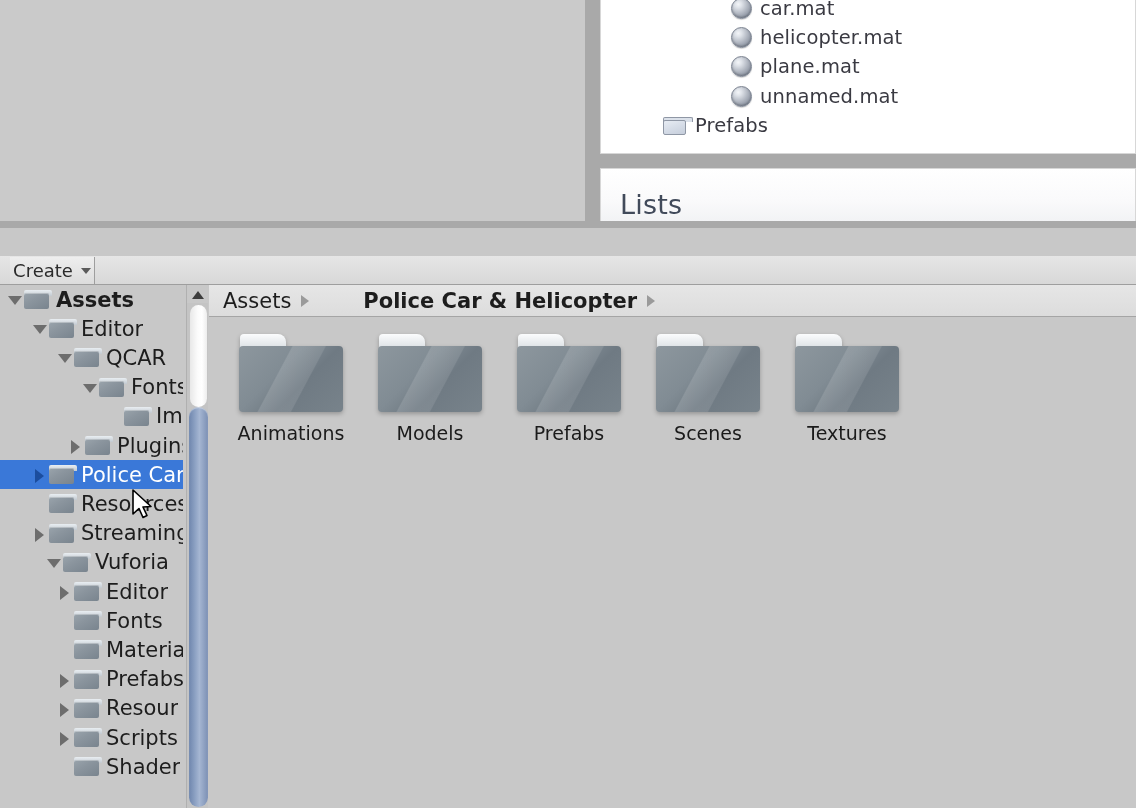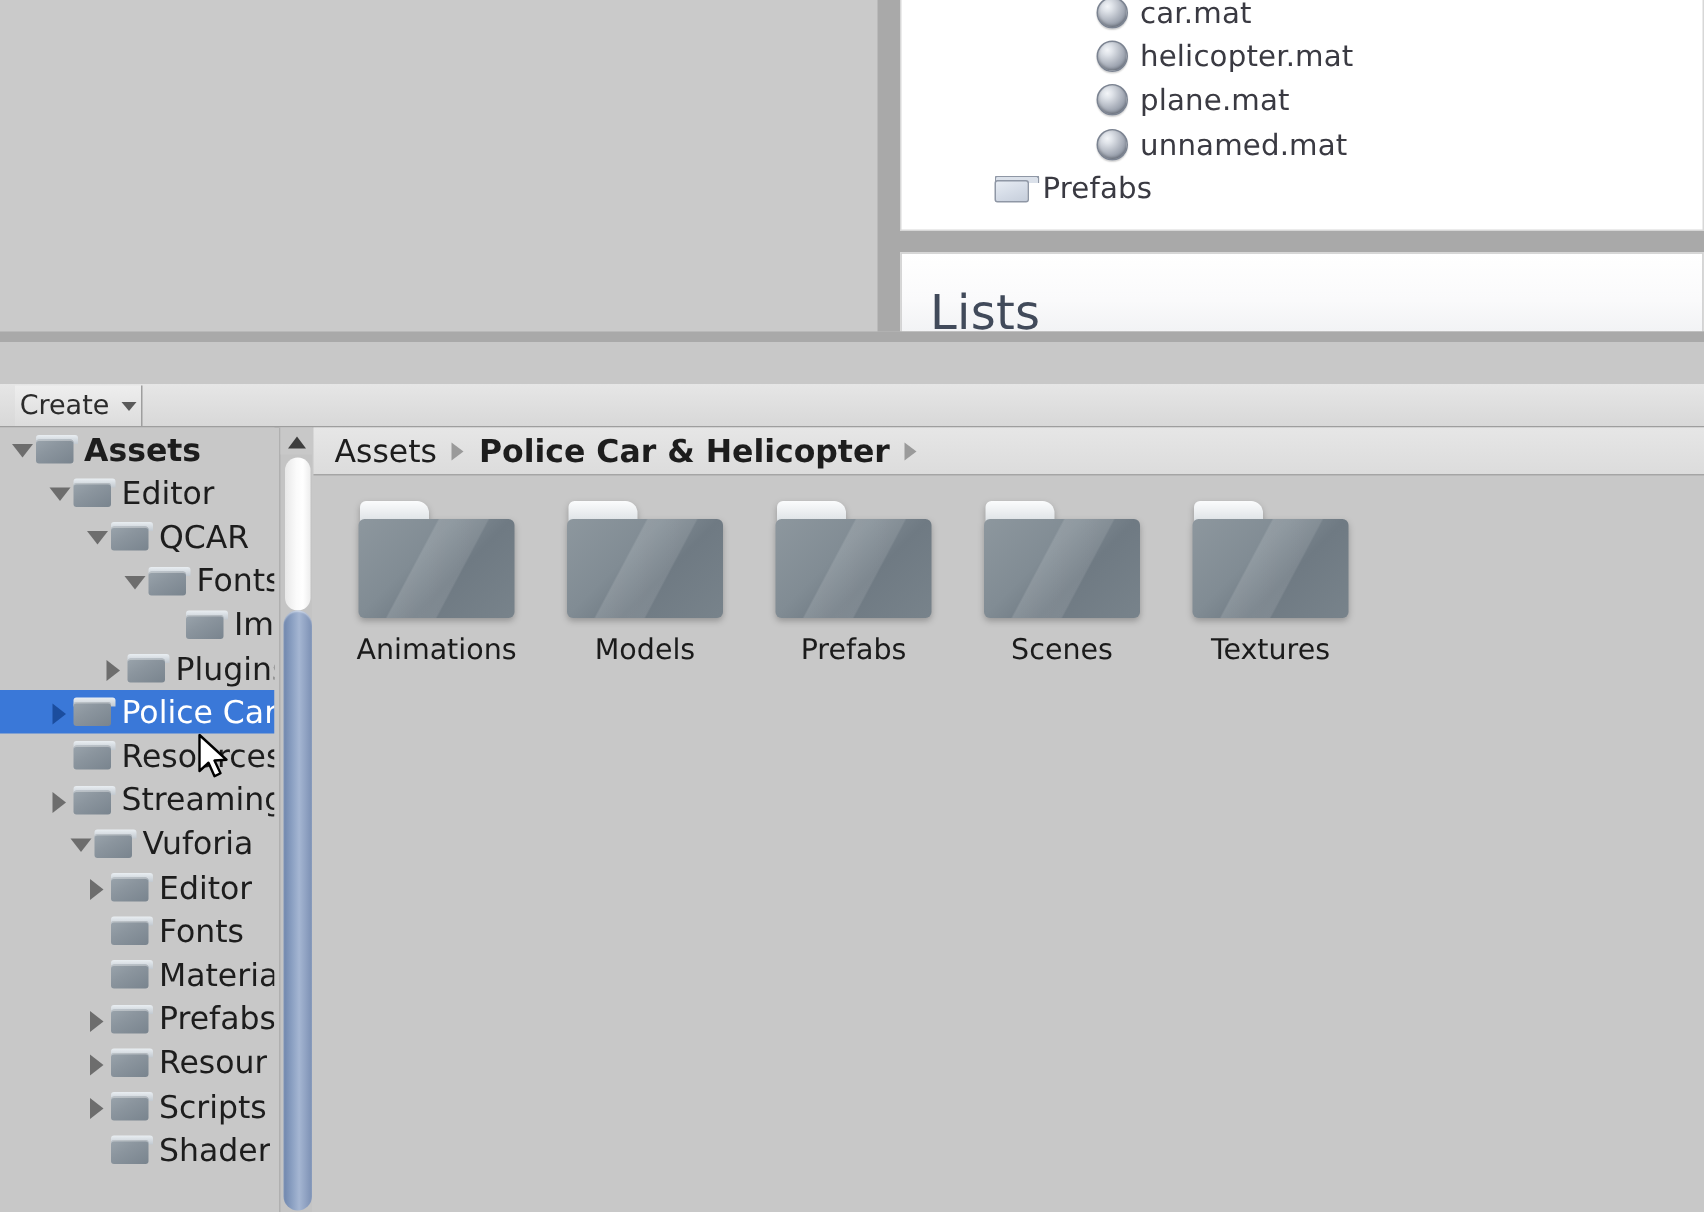--- a/index.html
+++ b/index.html
@@ -61,21 +61,21 @@
     border-radius: 2px 2px 0 0;
   }
   .lists-card {
     position: absolute; left: 0; top: 168px; width: 536px; height: 53px;
     background: linear-gradient(180deg,#ffffff 0%, #fafafb 60%, #f2f3f5 100%);
     border: 1px solid #d7d7d7;
     border-bottom: none;
   }
   .lists-title {
     position: absolute; left: 19px; top: 20px;
-    font-size: 32px; color: #414a5a; letter-spacing: .2px; text-align: center;
+    font-size: 27px; color: #414a5a; letter-spacing: .2px; text-align: center;
   }
 
   
   .band {
     position: absolute; left: 0; top: 221px; width: 1136px; height: 7px;
     background: #a9a9a9;
   }
 
   
   .proj-window {
@@ -219,21 +219,21 @@
     position: absolute; left: 0; top: 0; width: 927px; height: 32px;
     background: linear-gradient(180deg,#e6e6e6 0%,#dcdcdc 100%);
     border-bottom: 1px solid #a5a5a5;
     display: flex; align-items: center; padding-left: 14px; gap: 10px;
     font-size: 21px; color: #1d1d1d;
   }
   .crumb-sep {
     width: 0; height: 0; border-top: 6px solid transparent;
     border-bottom: 6px solid transparent; border-left: 8px solid #9a9a9a;
   }
-  .crumb.strong { font-weight: bold; }
+  .crumb.strong { font-weight: bold; margin-left: 44px; }
 
   .grid {
     position: absolute; left: 0; top: 32px; width: 927px; height: 515px;
     padding: 7px 0 0 26px;
   }
   .grid-item {
     position: absolute; width: 130px; text-align: center;
   }
   .big-folder {
     width: 104px; height: 78px; margin: 0 auto; position: relative;

